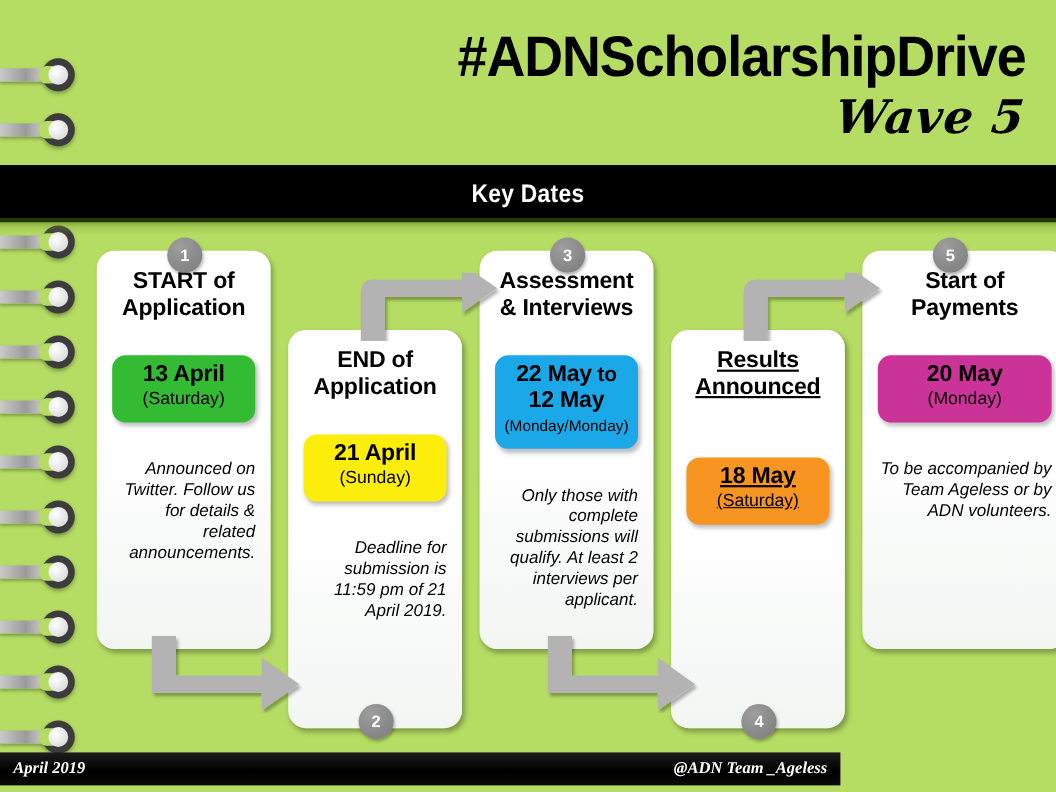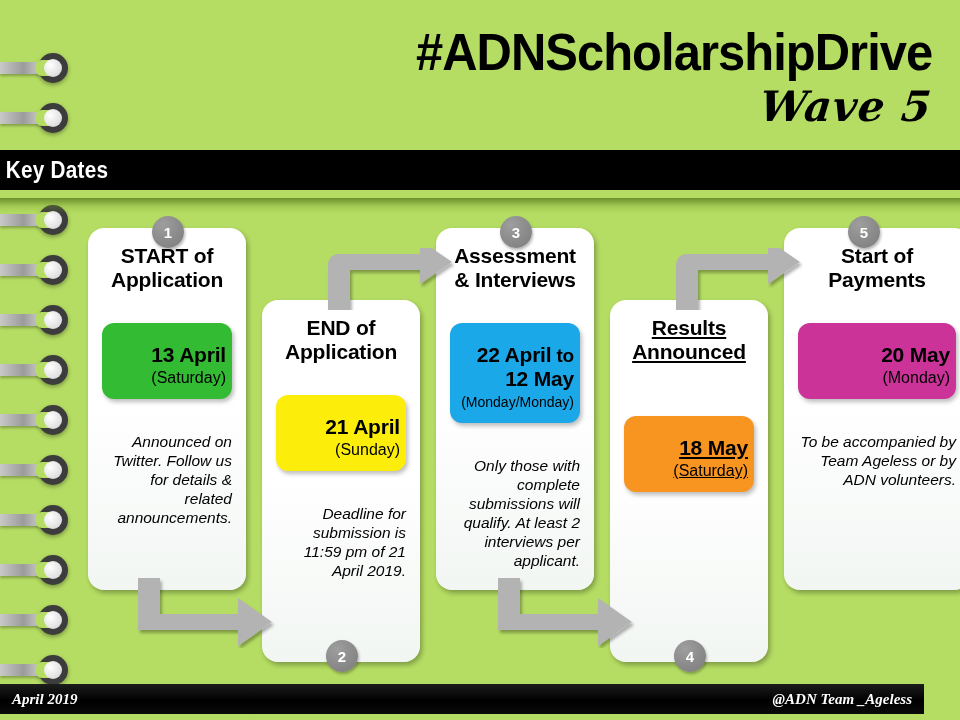--- a/index.html
+++ b/index.html
@@ -103,24 +103,25 @@
     letter-spacing: 1px;
     transform: skewX(-6deg);
     transform-origin: right center;
   }
 
   
   #banner {
     position: absolute;
     left: 0; top: 150px;
     width: 960px;
-    height: 40px;
+    height: 52px;
     background: #000;
     display: flex;
     align-items: center;
+    justify-content: center;
   }
   #banner-label {
     font-family: "Liberation Sans Narrow", "Liberation Sans", sans-serif;
     font-weight: bold;
     font-size: 23px;
     color: #ffffff;
     letter-spacing: 0.3px;
     transform: scaleX(0.9);
   }
   #banner-shadow {
@@ -128,21 +129,21 @@
     left: 0; top: 198px;
     width: 960px;
     height: 16px;
     background: linear-gradient(to bottom, rgba(60,95,10,0.62) 0%, rgba(120,160,45,0.25) 55%, rgba(181,221,99,0) 100%);
   }
 
   
   #footer {
     position: absolute;
     left: 0; top: 684px;
-    width: 924px;
+    width: 764px;
     height: 30px;
     background: linear-gradient(to bottom, #1d1d1d 0%, #000000 55%, #0a0a0a 100%);
     display: flex;
     align-items: center;
     justify-content: space-between;
     padding: 0 12px;
   }
   .footer-text {
     font-family: "Liberation Serif", "DejaVu Serif", serif;
     font-style: italic;
@@ -167,22 +168,22 @@
     font-size: 21px;
     font-weight: bold;
     color: #000;
     text-align: center;
     line-height: 1.12;
     letter-spacing: -0.2px;
   }
   .date-badge {
     margin-top: 12px;
     border-radius: 12px;
-    padding: 20px 6px 12px 6px;
-    text-align: right;
+    padding: 5px 6px 12px 6px;
+    text-align: center;
     box-shadow: 2px 3px 4px rgba(0,0,0,0.26);
   }
   .date-line {
     font-size: 21px;
     font-weight: bold;
     color: #000;
     line-height: 1.15;
     letter-spacing: -0.2px;
   }
   .date-line .conn {
@@ -345,21 +346,21 @@
         <div class="date-badge" style="background: rgb(252, 238, 10);">
           <div class="date-line">21 April</div>
           <div class="date-day">(Sunday)</div>
         </div>
         <div class="card-note">Deadline for submission is 11:59 pm of 21 April 2019.</div>
       </div>
       <div class="num-badge" style="left: 326px; top: 640px;">2</div>
       <div class="card" style="left: 436px; top: 228px; width: 158px; height: 362px;">
         <div class="card-title">Assessment &amp; Interviews</div>
         <div class="date-badge" style="background: rgb(27, 168, 232);">
-          <div class="date-line"><span>22 April</span><span class="conn"> to</span><div>12 May</div></div>
+          <div class="date-line"><span>22 May</span><span class="conn"> to</span><div>12 May</div></div>
           <div class="date-day small">(Monday/Monday)</div>
         </div>
         <div class="card-note">Only those with complete submissions will qualify. At least 2 interviews per applicant.</div>
       </div>
       <div class="num-badge" style="left: 500px; top: 216px;">3</div>
       <div class="card" style="left: 610px; top: 300px; width: 158px; height: 362px; text-decoration: underline;">
         <div class="card-title">Results Announced</div>
         <div class="date-badge" style="background: rgb(248, 149, 32); margin-top: 33px;">
           <div class="date-line">18 May</div>
           <div class="date-day">(Saturday)</div>

